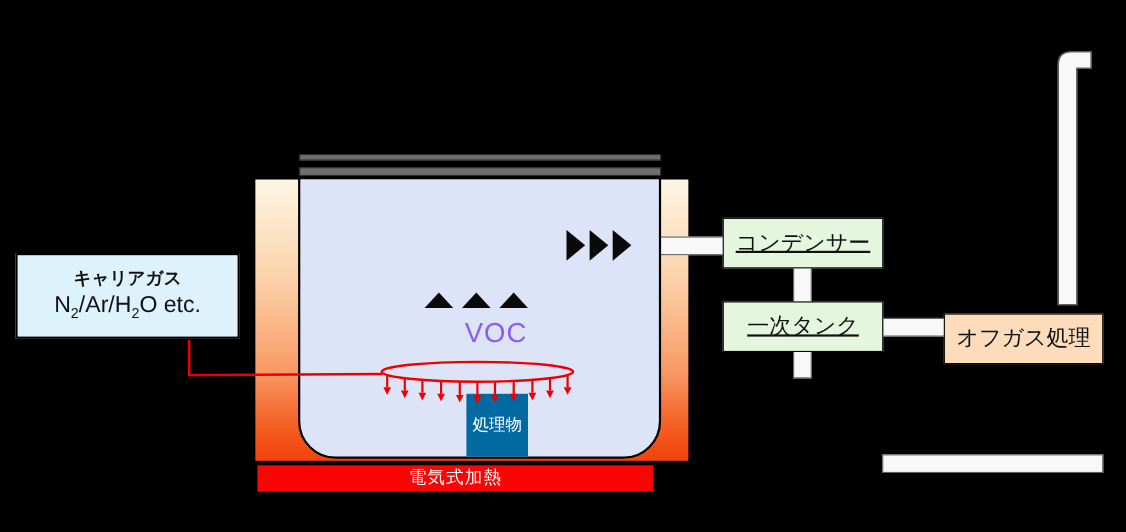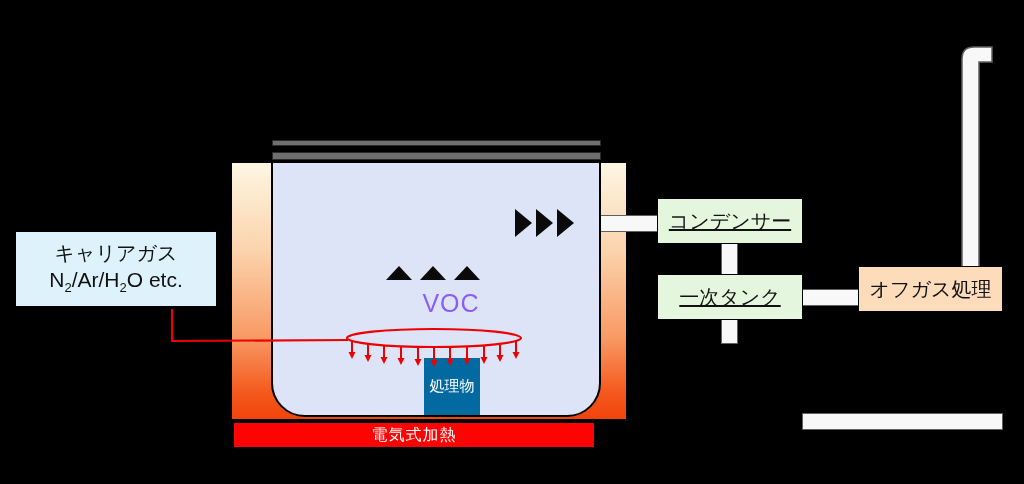--- a/index.html
+++ b/index.html
@@ -36,28 +36,28 @@
   .pipe-bottom{left:802px;top:413px;width:201px;height:17px;}
   .procbox{
     display:flex;align-items:center;justify-content:center;flex-direction:column;
     font-size:20px;color:#111;text-align:center;line-height:1.25;
   }
   .green{background:#e4f6de;border:1.5px solid #000;text-decoration:underline;}
   .peach{background:#fcdcba;border:1.5px solid #000;}
   .condenser{left:657px;top:198px;width:146px;height:46px;}
   .separator{left:657px;top:274px;width:146px;height:46px;}
   .tank{left:657px;top:342px;width:146px;height:102px;}
-  .offgas{left:858px;top:266px;width:145px;height:46px;justify-content:center;}
+  .offgas{left:858px;top:285px;width:145px;height:46px;justify-content:center;}
   .carrier{
     left:14px;top:230px;width:204px;height:78px;
     background:#def2fb;border:2px solid #000;
     display:flex;flex-direction:column;align-items:center;justify-content:center;
     color:#111;text-align:center;
   }
-  .carrier .l1{font-size:20px;line-height:1.3;}
+  .carrier .l1{font-size:16px;line-height:1.3;font-weight:bold;}
   .carrier .l2{font-size:21px;line-height:1.3;text-align:right;}
   .carrier sub{font-size:13px;}
   .voc{
     left:401px;top:289px;width:100px;text-align:center;
     font-size:25px;color:#8b5cf6;letter-spacing:1px;
   }
   .material{
     left:424px;top:358px;width:56px;height:57px;background:#0369a1;
     color:#fff;font-size:15px;display:flex;align-items:center;justify-content:center;
   }

